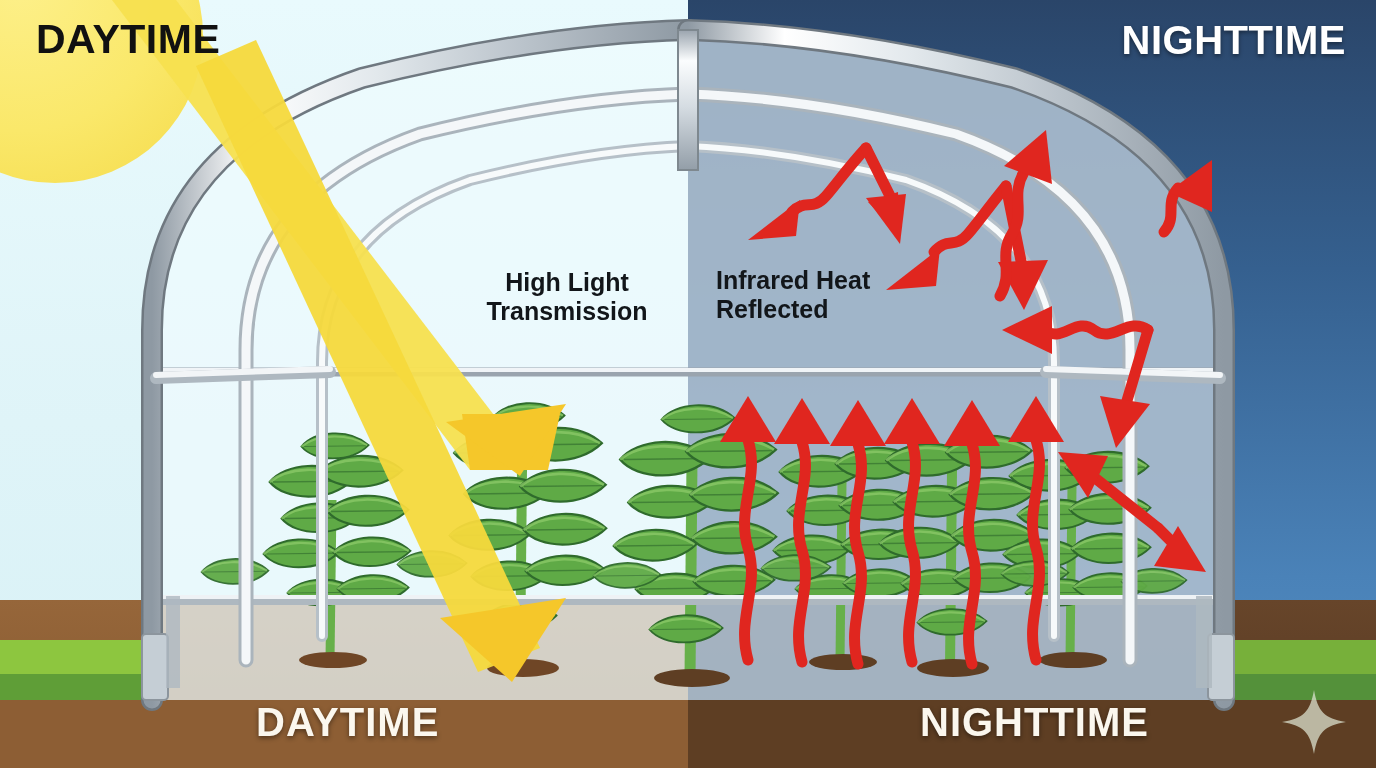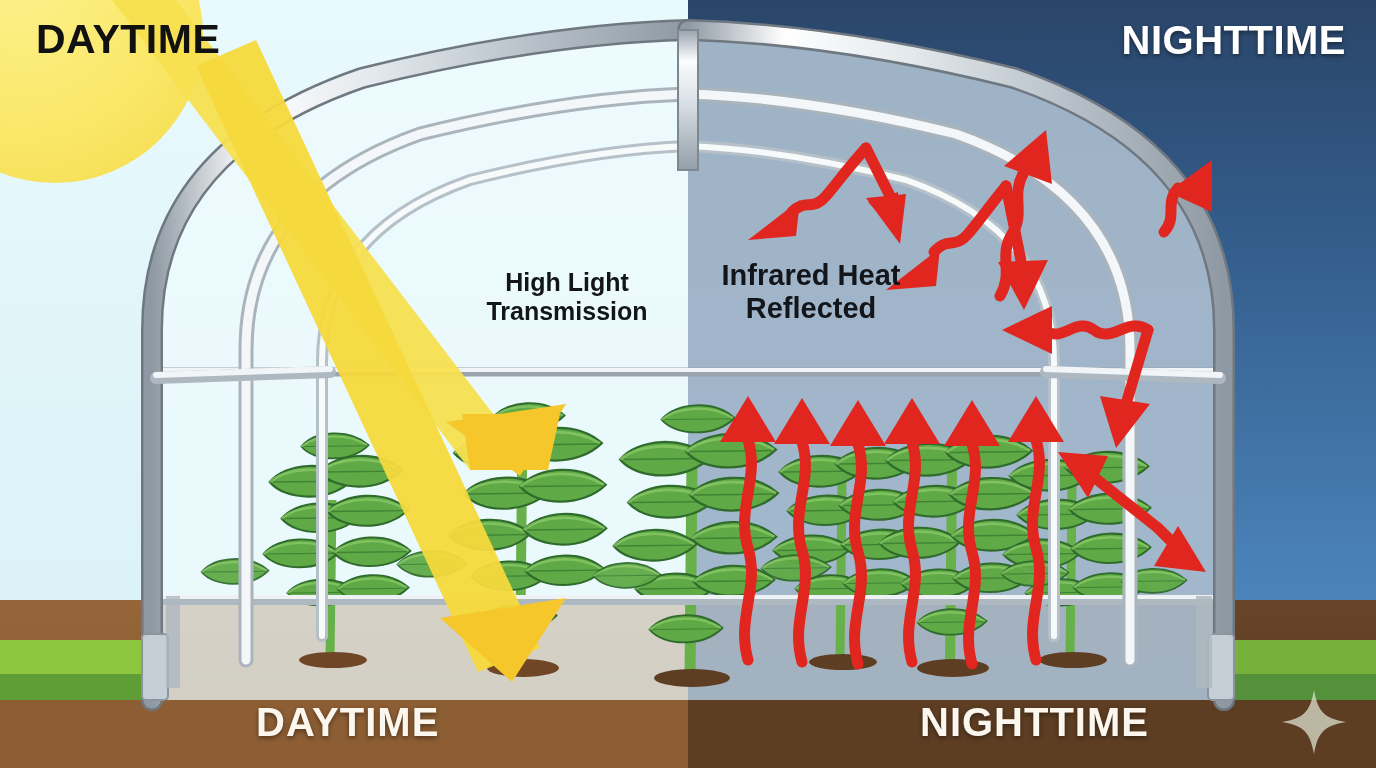--- a/index.html
+++ b/index.html
@@ -51,25 +51,24 @@
     text-shadow:0 2px 5px rgba(0,0,0,.45);
   }
   #hl-note {
     left:472px; top:268px;
     width:190px;
     font-size:25px;
     color:#12161a;
     text-align:center;
   }
   #ir-note {
-    left:716px; top:259px;
+    left:716px; top:266px;
     width:190px;
-    font-size:29px;
+    font-size:25px;
     color:#12161a;
-    text-align:center;
   }
 </style>
 </head>
 <body>
 
 <div id="stage">
 
   <svg class="layer" viewBox="0 0 1376 768">
     <defs>
       <linearGradient id="gDaySky" x1="0" y1="0" x2="0" y2="1">

